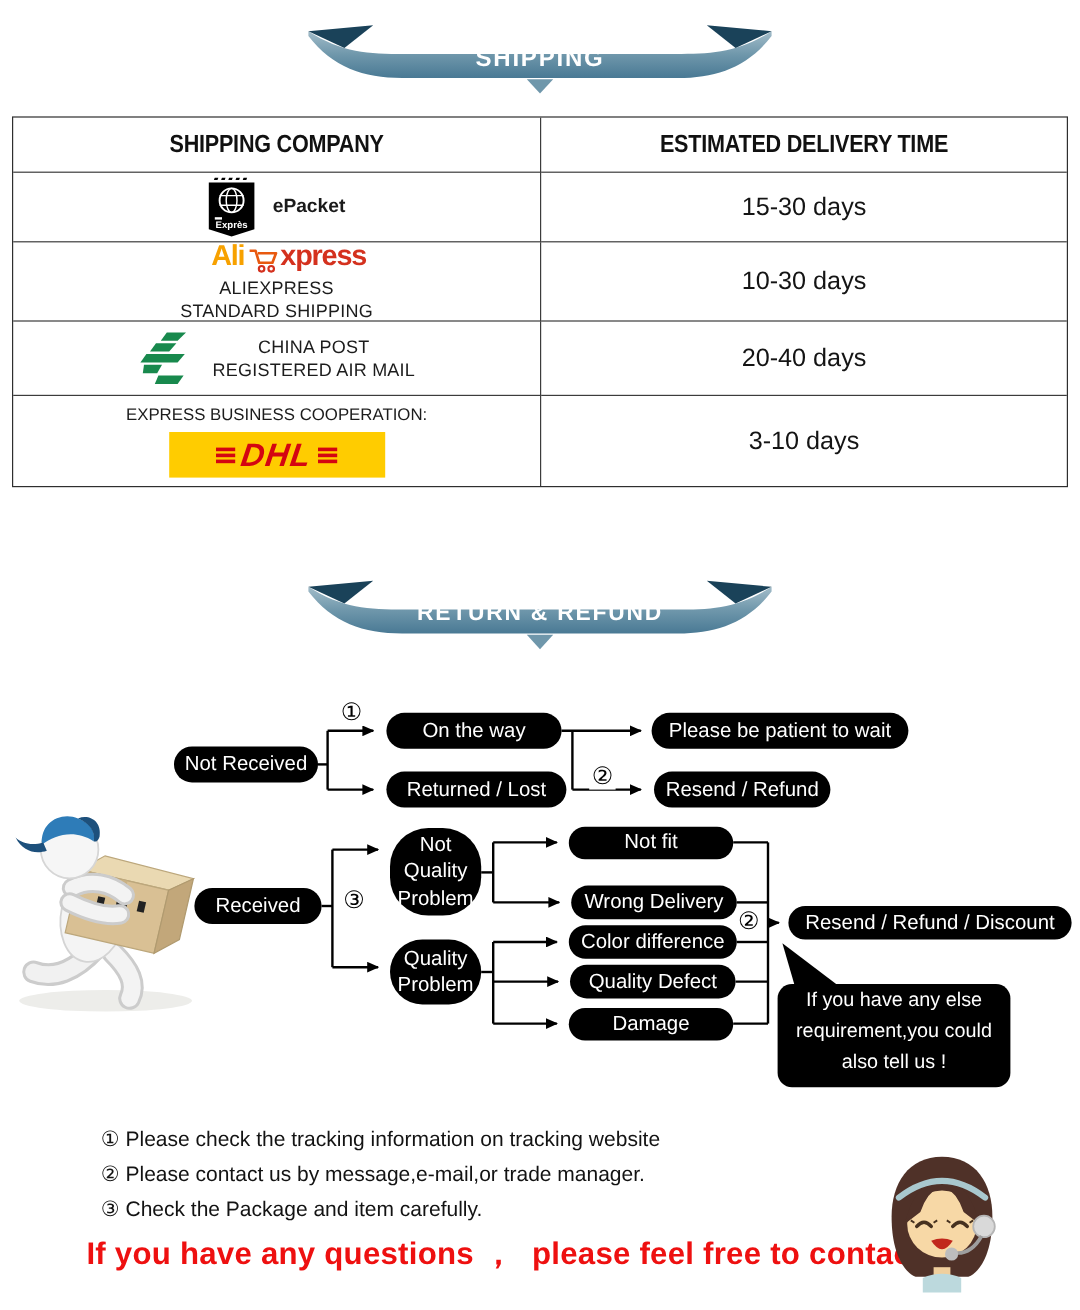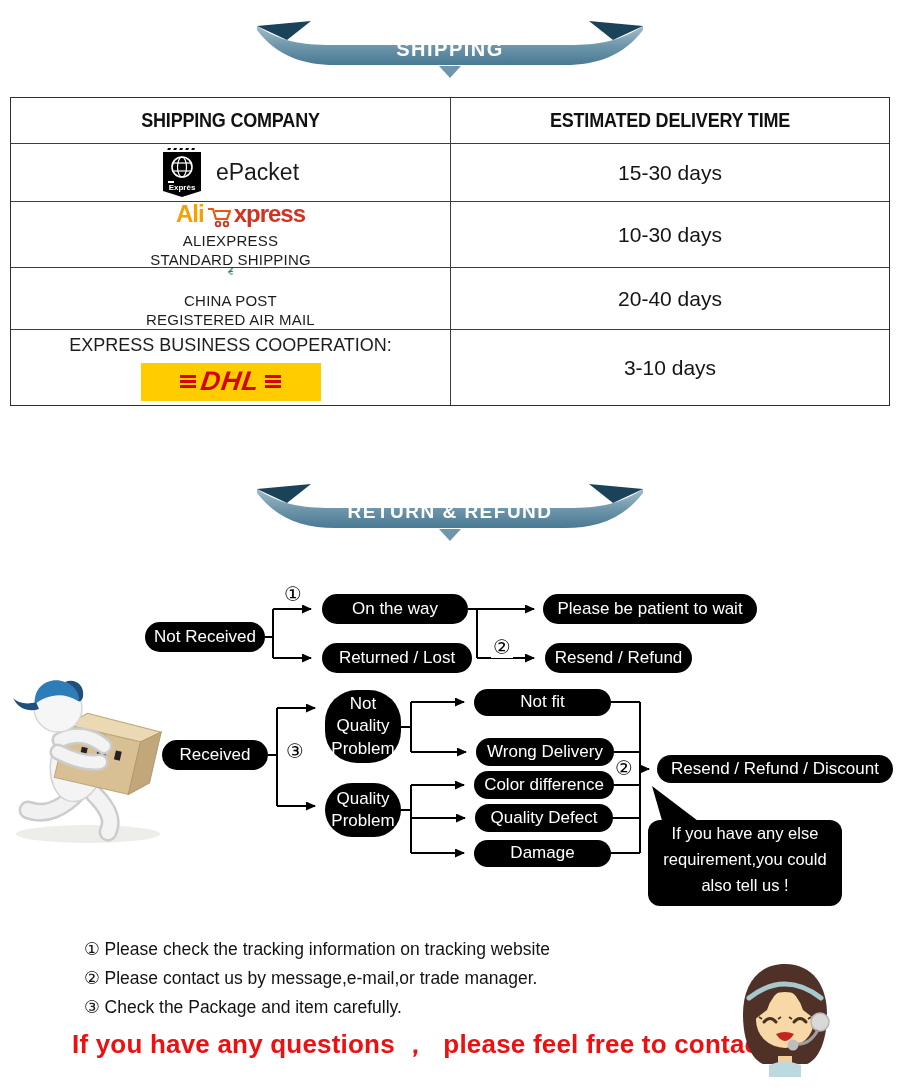--- a/index.html
+++ b/index.html
@@ -20,26 +20,26 @@
   .cell{border-right:1px solid #3c3c3c;border-bottom:1px solid #3c3c3c;
         display:flex;align-items:center;justify-content:center;flex-direction:row;}
   .cell.last-col{border-right:none;}
   .cell.last-row{border-bottom:none;}
   .th span{display:inline-block;font-size:18px;font-weight:bold;letter-spacing:-0.2px;
         transform:scaleY(1.15);}
   .time{font-size:21px;color:#141414;}
   .company-col{flex-direction:column;justify-content:center;}
   .co-lines{font-size:15px;color:#1c1c1c;text-align:center;line-height:19px;letter-spacing:0.2px;}
   .epacket-row{gap:14px;}
-  .epacket-name{font-size:23px;color:#1a1a1a;}
+  .epacket-name{font-size:16px;color:#1a1a1a;font-weight:bold;}
   .ali-logo{display:flex;align-items:flex-end;gap:2px;margin-bottom:3px;margin-left:20px;}
   .ali-logo .ali{color:#f7a100;font-size:24px;font-weight:bold;letter-spacing:-1px;}
   .ali-logo .xpress{color:#d4311e;font-size:24px;font-weight:bold;letter-spacing:-1px;}
-  .cp-row{gap:16px;flex-direction:column;}
-  .dhl-label{font-size:18px;color:#1c1c1c;margin-top:0;}
+  .cp-row{gap:16px;}
+  .dhl-label{font-size:14px;color:#1c1c1c;margin-top:0;}
   .dhl-logo{margin-top:7px;width:180px;height:38px;background:#ffcc00;
         display:flex;align-items:center;justify-content:center;gap:5px;}
   .dhl-bars{display:flex;flex-direction:column;gap:2px;}
   .dhl-bars i{display:block;width:16px;height:3px;background:#d40511;}
   .dhl-word{color:#d40511;font-size:27px;font-weight:bold;font-style:italic;
         letter-spacing:1px;transform:skewX(-8deg);line-height:1;}
 
   
   .pill{position:absolute;background:#000;color:#fff;border-radius:16px;
         display:flex;align-items:center;justify-content:center;text-align:center;

